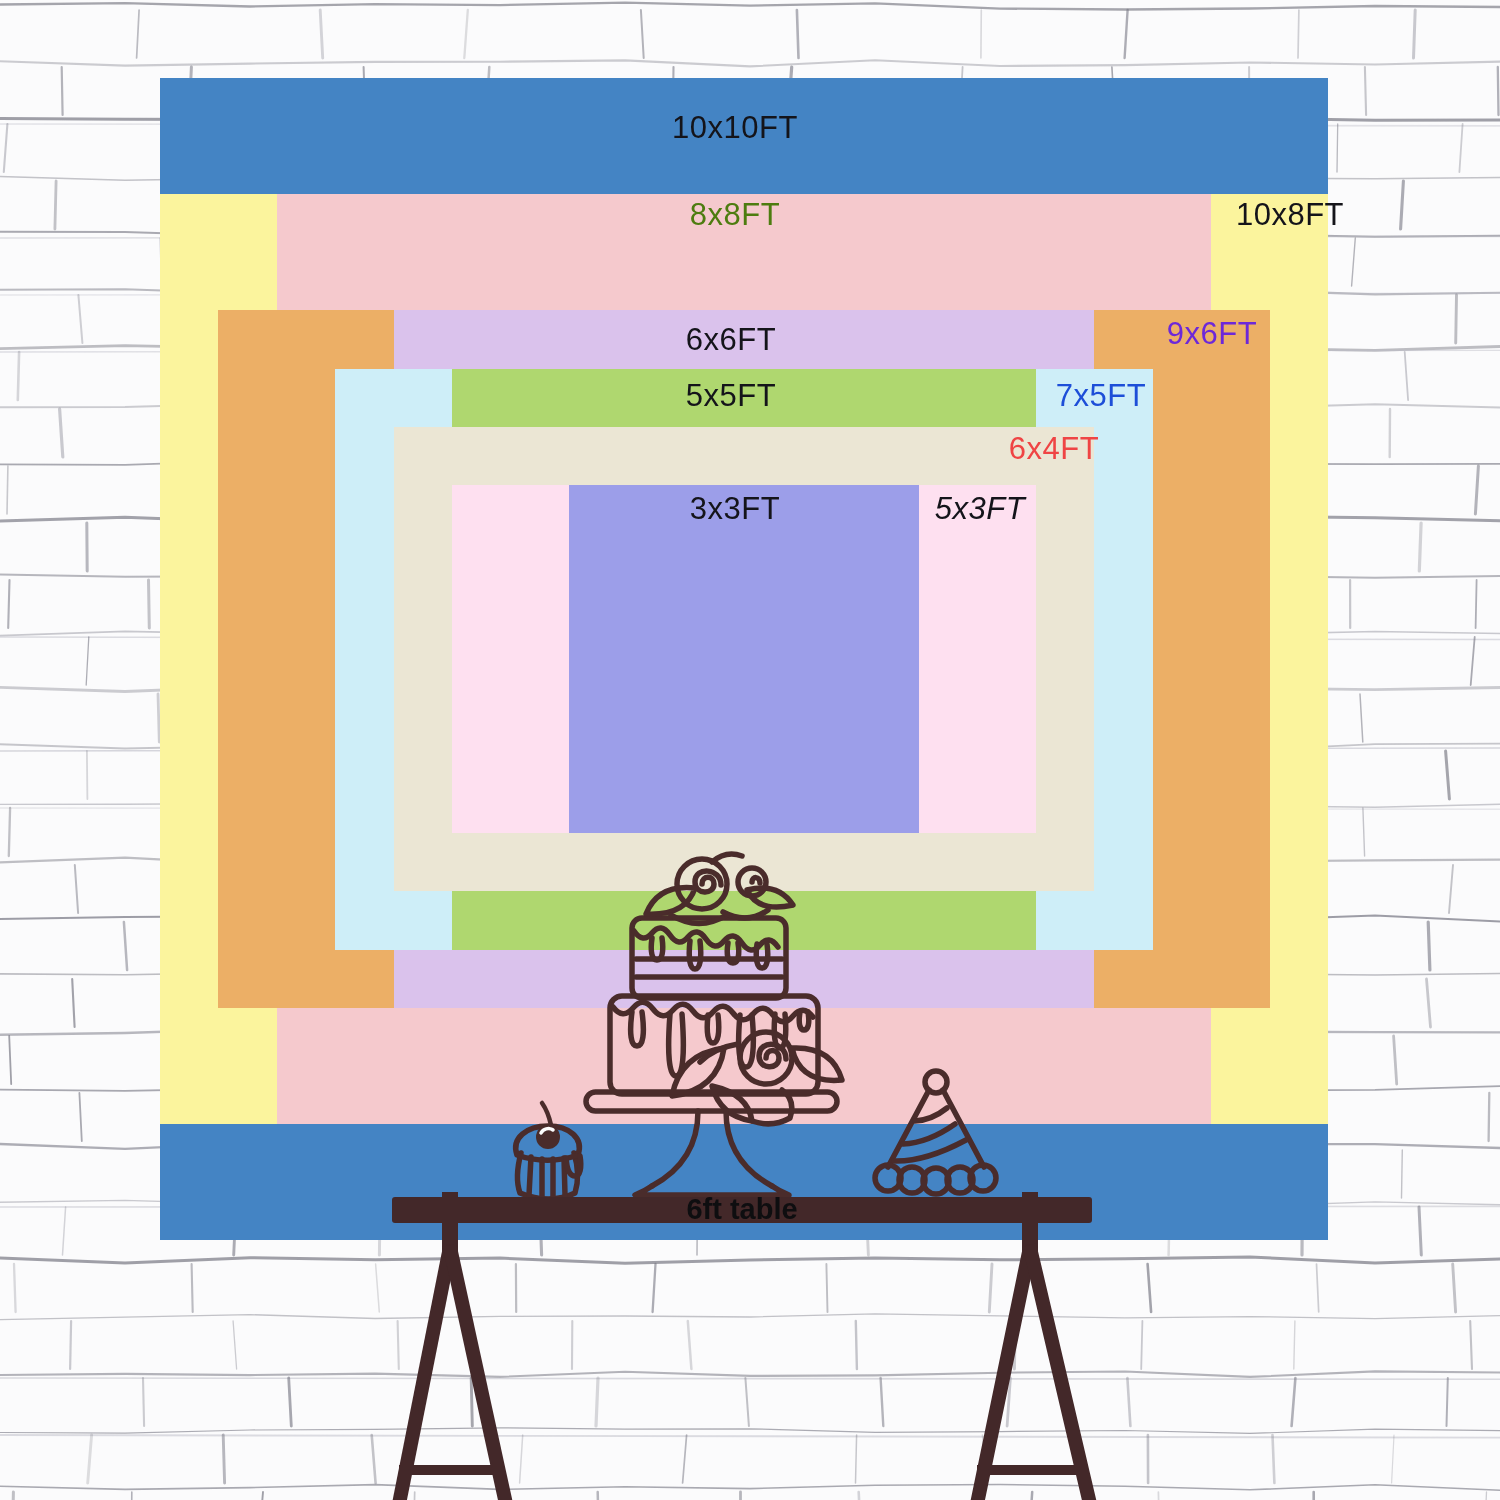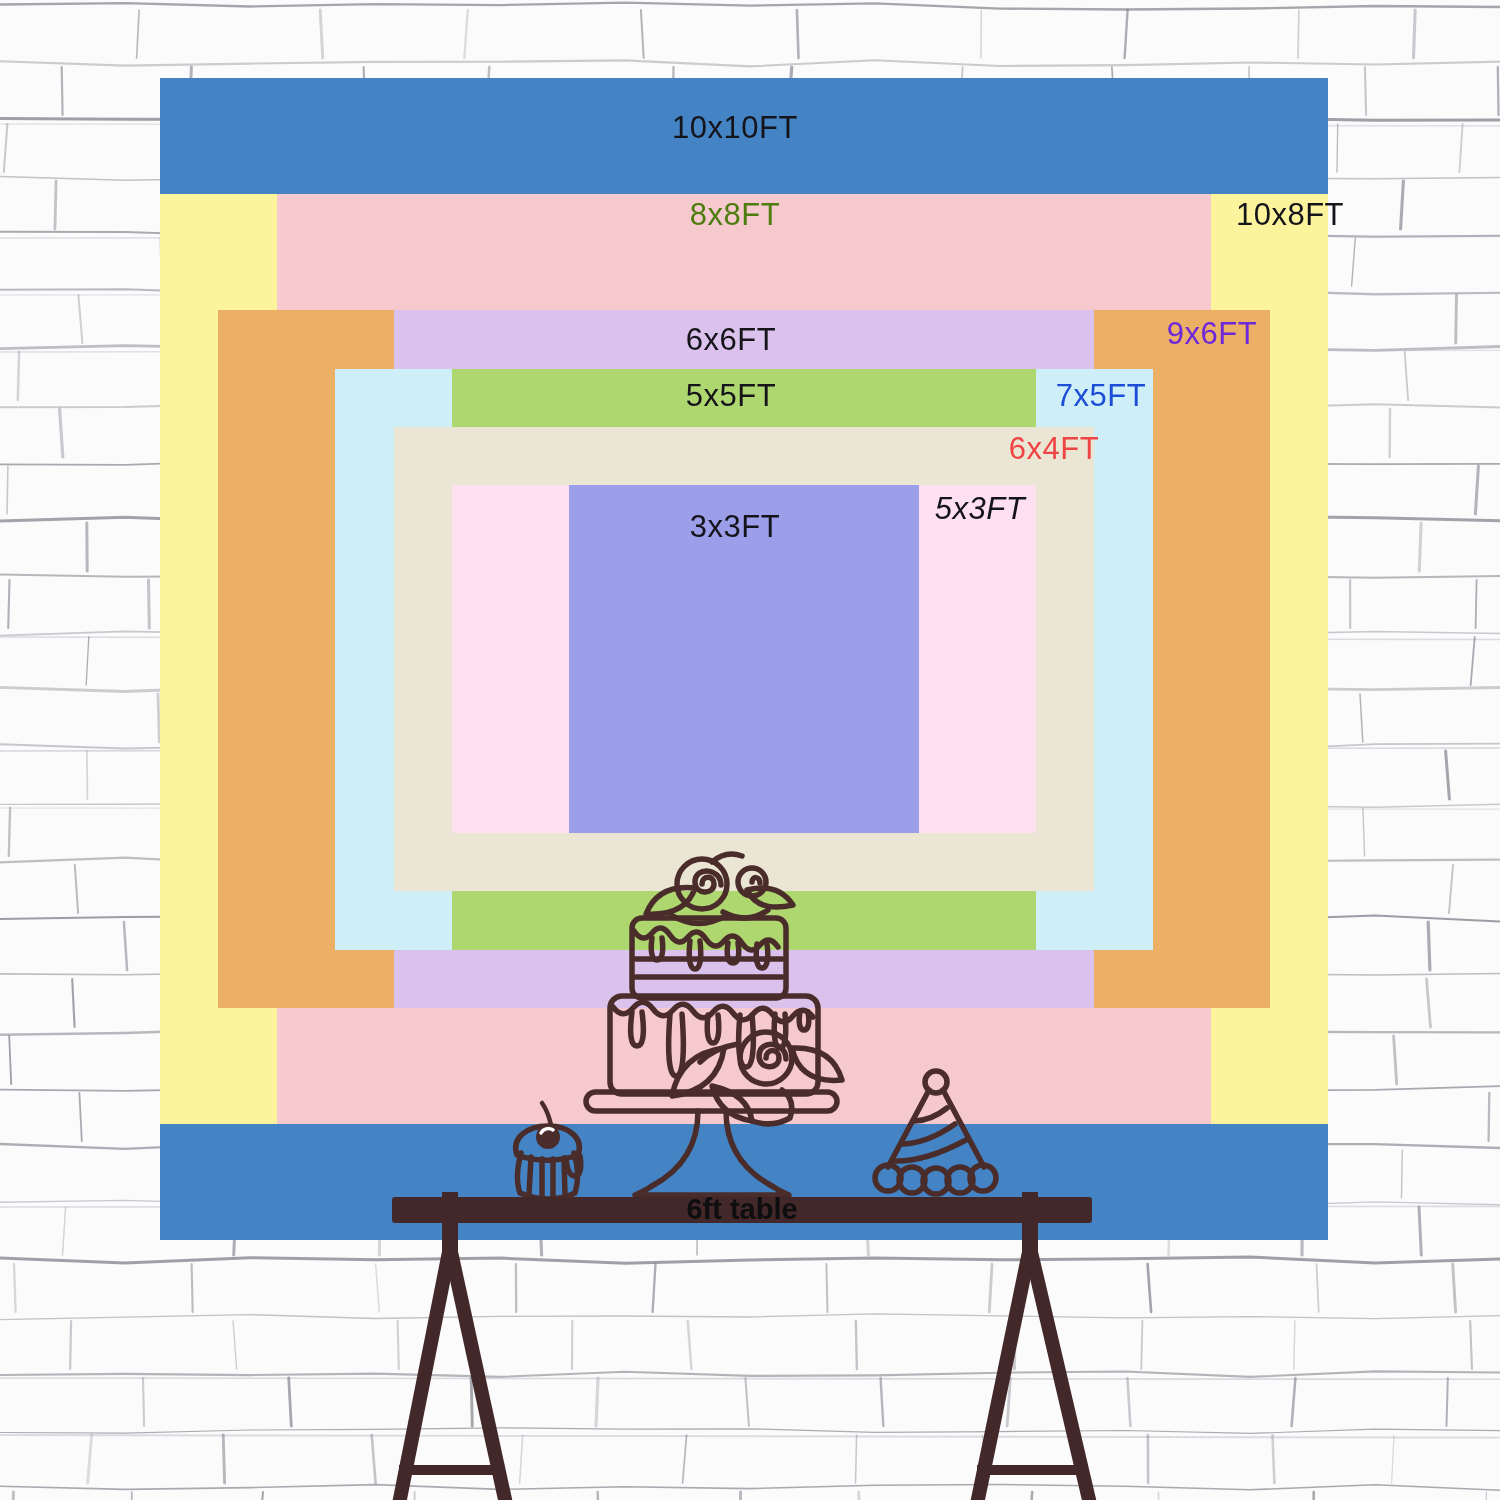--- a/index.html
+++ b/index.html
@@ -347,21 +347,21 @@
       <div class="size-rect" style="left: 408.8px; top: 406.7px; width: 350.4px; height: 348.6px; background: rgb(156, 158, 233);"></div>
       <div class="size-label" style="left: 575px; top: 50px; color: rgb(20, 20, 26);">10x10FT</div>
       <div class="size-label" style="left: 1107px; top: 137px; color: rgb(20, 20, 26); margin-left: 23px;">10x8FT</div>
       <div class="size-label" style="left: 575px; top: 137px; color: #4d7c0f;">8x8FT</div>
       <div class="size-label" style="left: 1052px; top: 256px; color: #6d28d9;">9x6FT</div>
       <div class="size-label" style="left: 571px; top: 262px; color: rgb(20, 20, 26);">6x6FT</div>
       <div class="size-label" style="left: 941px; top: 318px; color: #1d4ed8;">7x5FT</div>
       <div class="size-label" style="left: 571px; top: 318px; color: rgb(20, 20, 26);">5x5FT</div>
       <div class="size-label" style="left: 894px; top: 371px; color: #ef4444;">6x4FT</div>
       <div class="size-label" style="left: 820px; top: 431px; color: rgb(20, 20, 26); font-style: italic;">5x3FT</div>
-      <div class="size-label" style="left: 575px; top: 431px; color: rgb(20, 20, 26); margin-top: 18px;">3x3FT</div>
+      <div class="size-label" style="left: 575px; top: 431px; color: rgb(20, 20, 26);">3x3FT</div>
     </div>
 
   <svg id="art" width="1500" height="1500" viewBox="0 0 1500 1500">
     <g id="art-lines" fill="none" stroke-width="5.5" stroke-linecap="round" stroke-linejoin="round" stroke="#4A2C2B">
 
       <g>
 
         <rect x="632" y="918" width="154" height="80" rx="10"></rect>
         <path d="M634,931 q9,13 18,2 t18,2 t18,2 t18,2 t18,2 t18,2 t18,2 t18,2"></path>
         <path d="M652,938 c-2,14 0,22 5,22 c5,0 7,-8 5,-22"></path>

